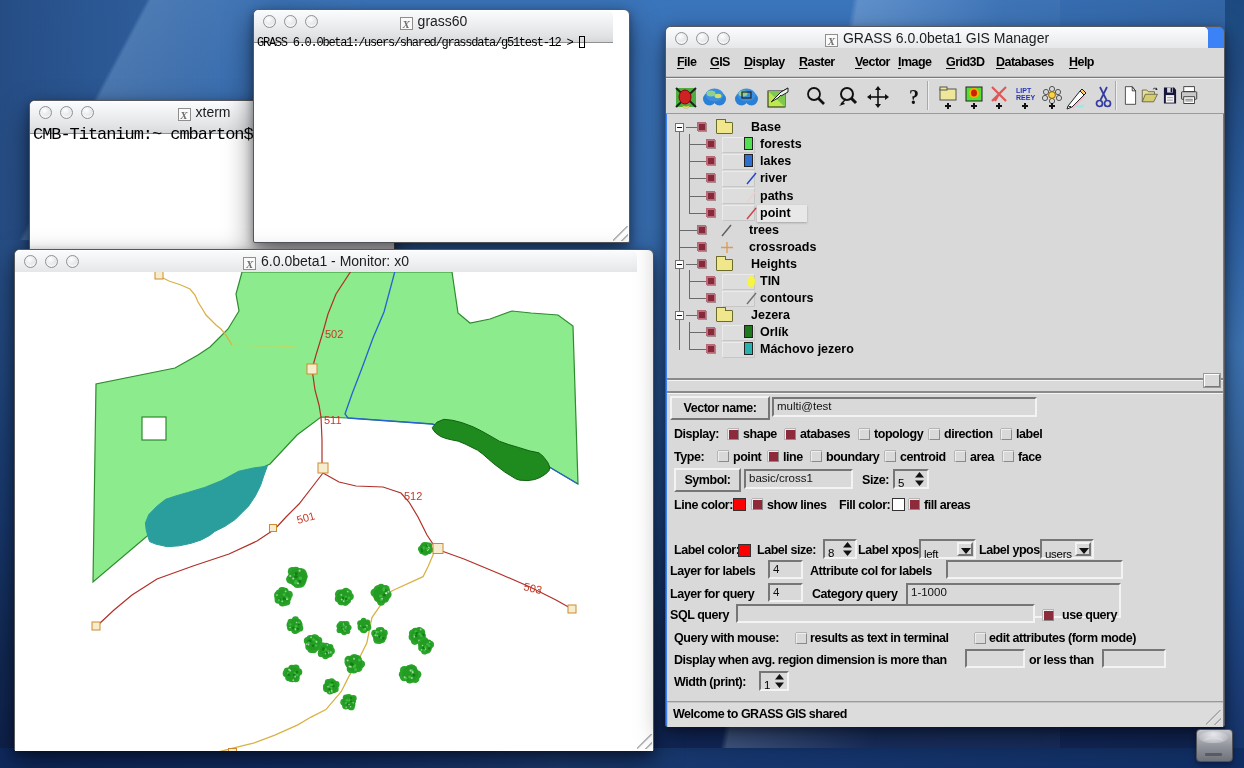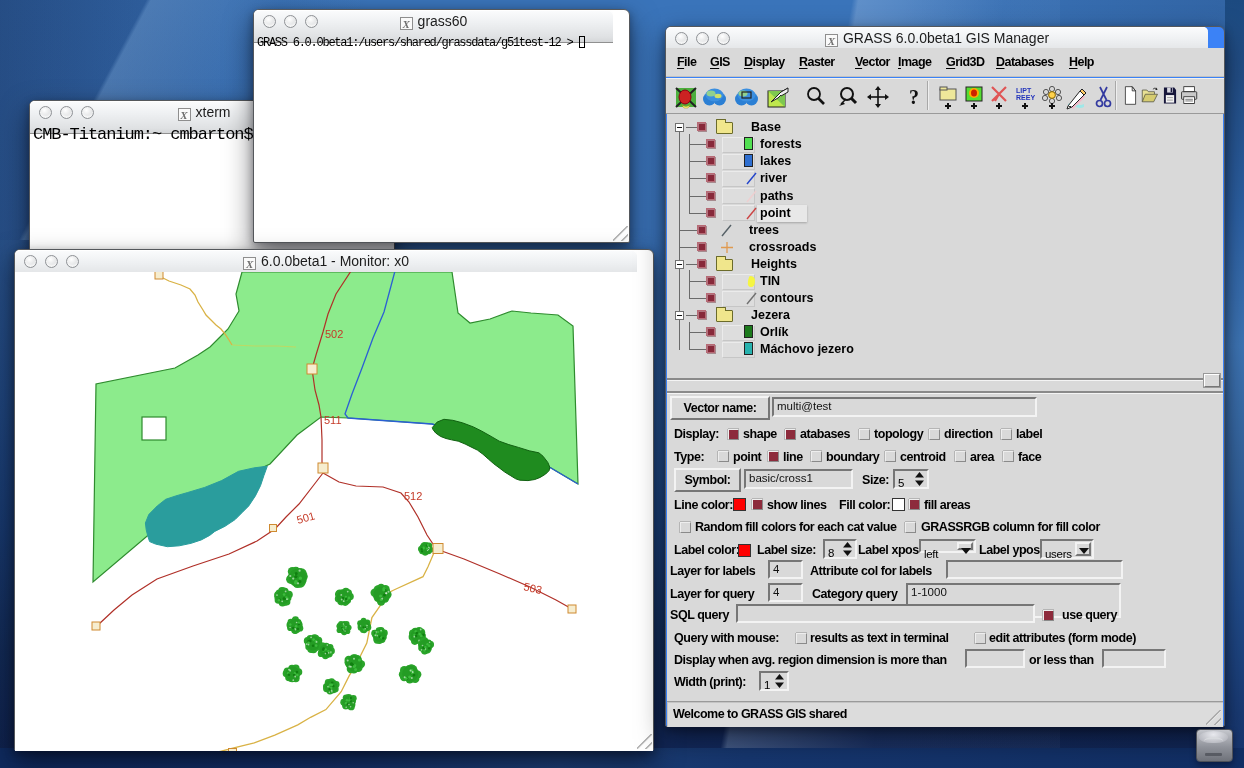--- a/index.html
+++ b/index.html
@@ -903,39 +903,33 @@
       <div class="frow" style="top:98.5px">
         <span style="left:7px">Line color:</span>
         <span class="swb" style="left:66px;background:#f00"></span>
         <span class="fcb on" style="left:85px"></span>
         <span style="left:100px">show lines</span>
         <span style="left:172px">Fill color:</span>
         <span class="swb" style="left:225px;background:#fff"></span>
         <span class="fcb on" style="left:242px"></span>
         <span style="left:257px">fill areas</span>
       </div>
-      <div class="frow" style="top:121.0px">
-        <span class="fcb" style="left:13px"></span>
-        <span style="left:28px">Random fill colors for each cat value</span>
-        <span class="fcb" style="left:238px"></span>
-        <span style="left:254px">GRASSRGB column for fill color</span>
-      </div>
       <div class="frow" style="top:144.0px">
         <span style="left:7px">Label color:</span>
         <span class="swb" style="left:71px;background:#f00"></span>
         <span style="left:90px">Label size:</span>
         <span class="spin" style="left:156px;top:0;width:34px;height:20px">
           <span class="v">8</span>
           <span class="arrs"><svg width="13" height="16" viewBox="0 0 13 16">
               <path d="M6.5 1 L11 6.5 H2 Z" fill="#111"></path>
               <path d="M6.5 15 L11 9.5 H2 Z" fill="#111"></path>
             </svg></span>
         </span>
         <span style="left:191px">Label xpos</span>
-        <span class="dd" style="left:252px;top:0;width:57px;height:14px">
+        <span class="dd" style="left:252px;top:0;width:57px;height:20px">
           <span class="v">left</span>
           <span class="ab"></span>
         </span>
         <span style="left:312px">Label ypos</span>
         <span class="dd" style="left:373px;top:0;width:54px;height:20px">
           <span class="v">users</span>
           <span class="ab"></span>
         </span>
       </div>
       <div class="frow" style="top:165.0px">

